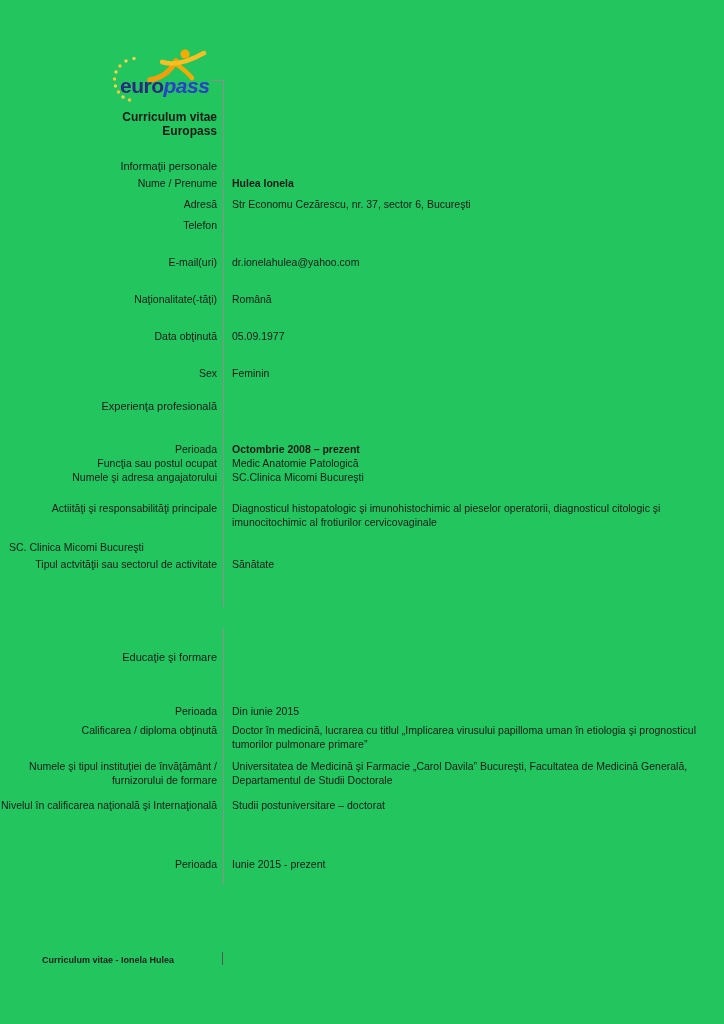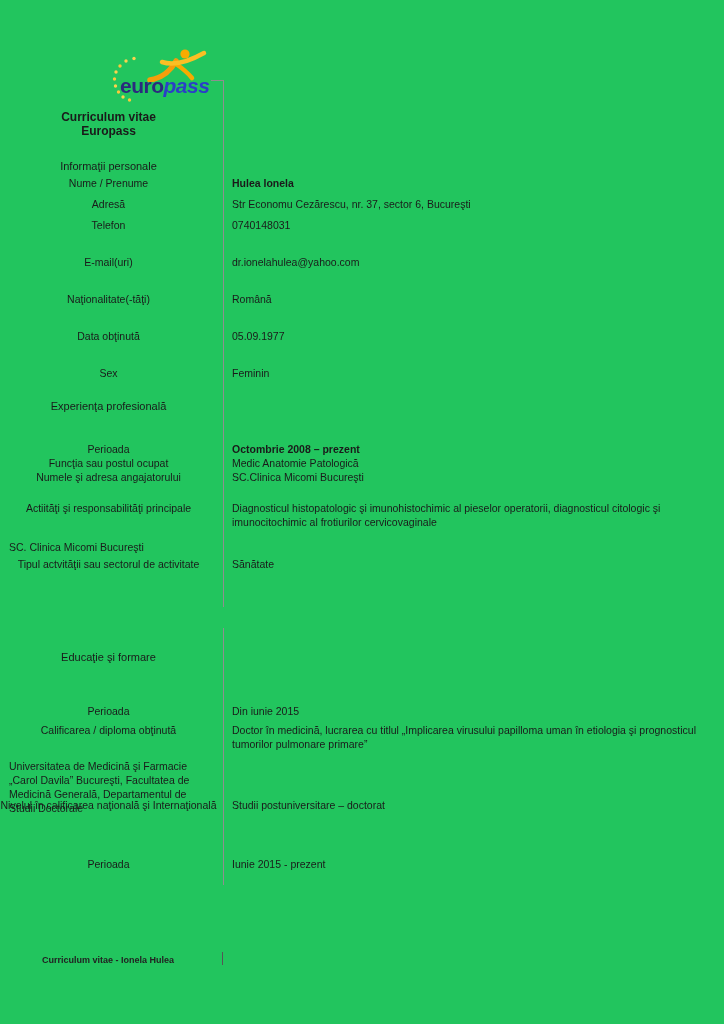--- a/index.html
+++ b/index.html
@@ -19,21 +19,21 @@
   .logo-euro { color:#2b2b7e; font-weight:600; }
   .logo-pass { color:#2b3fc8; font-weight:bold; font-style:italic; }
 
   
   .hconnector { position:absolute; left:211px; top:80px; width:13px; height:1px; background:#8f8f8f; }
   .vline-1 { position:absolute; left:223px; top:80px; width:1px; height:527px; background:#8f8f8f; }
   .vline-2 { position:absolute; left:223px; top:628px; width:1px; height:257px; background:#8f8f8f; }
 
   
   .row { position:absolute; left:0; width:724px; display:grid; grid-template-columns:223px 1fr; }
-  .cell-label { text-align:center; padding-right:6px; }
+  .cell-label { text-align:right; padding-right:6px; }
   .cell-value { padding-left:9px; padding-right:22px; }
   .bold { font-weight:bold; }
   .heading { font-weight:normal; font-size:11px; }
   .title { font-weight:bold; font-size:12px; line-height:14px; }
 
   
   .footer-text { position:absolute; left:42px; top:954px; font-size:9px; line-height:12px; color:#222;font-weight:bold; }
   .footer-tick { position:absolute; left:222px; top:952px; width:1px; height:13px; background:#555; }
 </style>
 </head>
@@ -82,21 +82,20 @@
   <div class="row" style="top:176px">
     <div class="cell-label">Nume / Prenume</div>
     <div class="cell-value bold">Hulea Ionela</div>
   </div>
   <div class="row" style="top:197px">
     <div class="cell-label">Adresă</div>
     <div class="cell-value">Str Economu Cezărescu, nr. 37, sector 6, Bucureşti</div>
   </div>
   <div class="row" style="top:218px">
     <div class="cell-label">Telefon</div>
-    <div class="cell-value">0740148031</div>
   </div>
   <div class="row" style="top:255px">
     <div class="cell-label">E-mail(uri)</div>
     <div class="cell-value">dr.ionelahulea@yahoo.com</div>
   </div>
   <div class="row" style="top:292px">
     <div class="cell-label">Naţionalitate(-tăţi)</div>
     <div class="cell-value">Română</div>
   </div>
   <div class="row" style="top:329px">
@@ -142,20 +141,21 @@
 
   <div class="row" style="top:704px">
     <div class="cell-label">Perioada</div>
     <div class="cell-value">Din iunie 2015</div>
   </div>
   <div class="row" style="top:723px">
     <div class="cell-label">Calificarea / diploma obţinută</div>
     <div class="cell-value">Doctor în medicină, lucrarea cu titlul „Implicarea virusului papilloma uman în etiologia şi prognosticul tumorilor pulmonare primare”</div>
   </div>
   <div class="row" style="top:759px">
+    <div class="cell-label">Numele şi tipul instituţiei de învăţământ / furnizorului de formare</div>
     <div class="cell-value">Universitatea de Medicină şi Farmacie „Carol Davila” Bucureşti, Facultatea de Medicină Generală, Departamentul de Studii Doctorale</div>
   </div>
   <div class="row" style="top:798px">
     <div class="cell-label">Nivelul în calificarea naţională şi Internaţională</div>
     <div class="cell-value">Studii postuniversitare – doctorat</div>
   </div>
   <div class="row" style="top:857px">
     <div class="cell-label">Perioada</div>
     <div class="cell-value">Iunie  2015 - prezent</div>
   </div>

